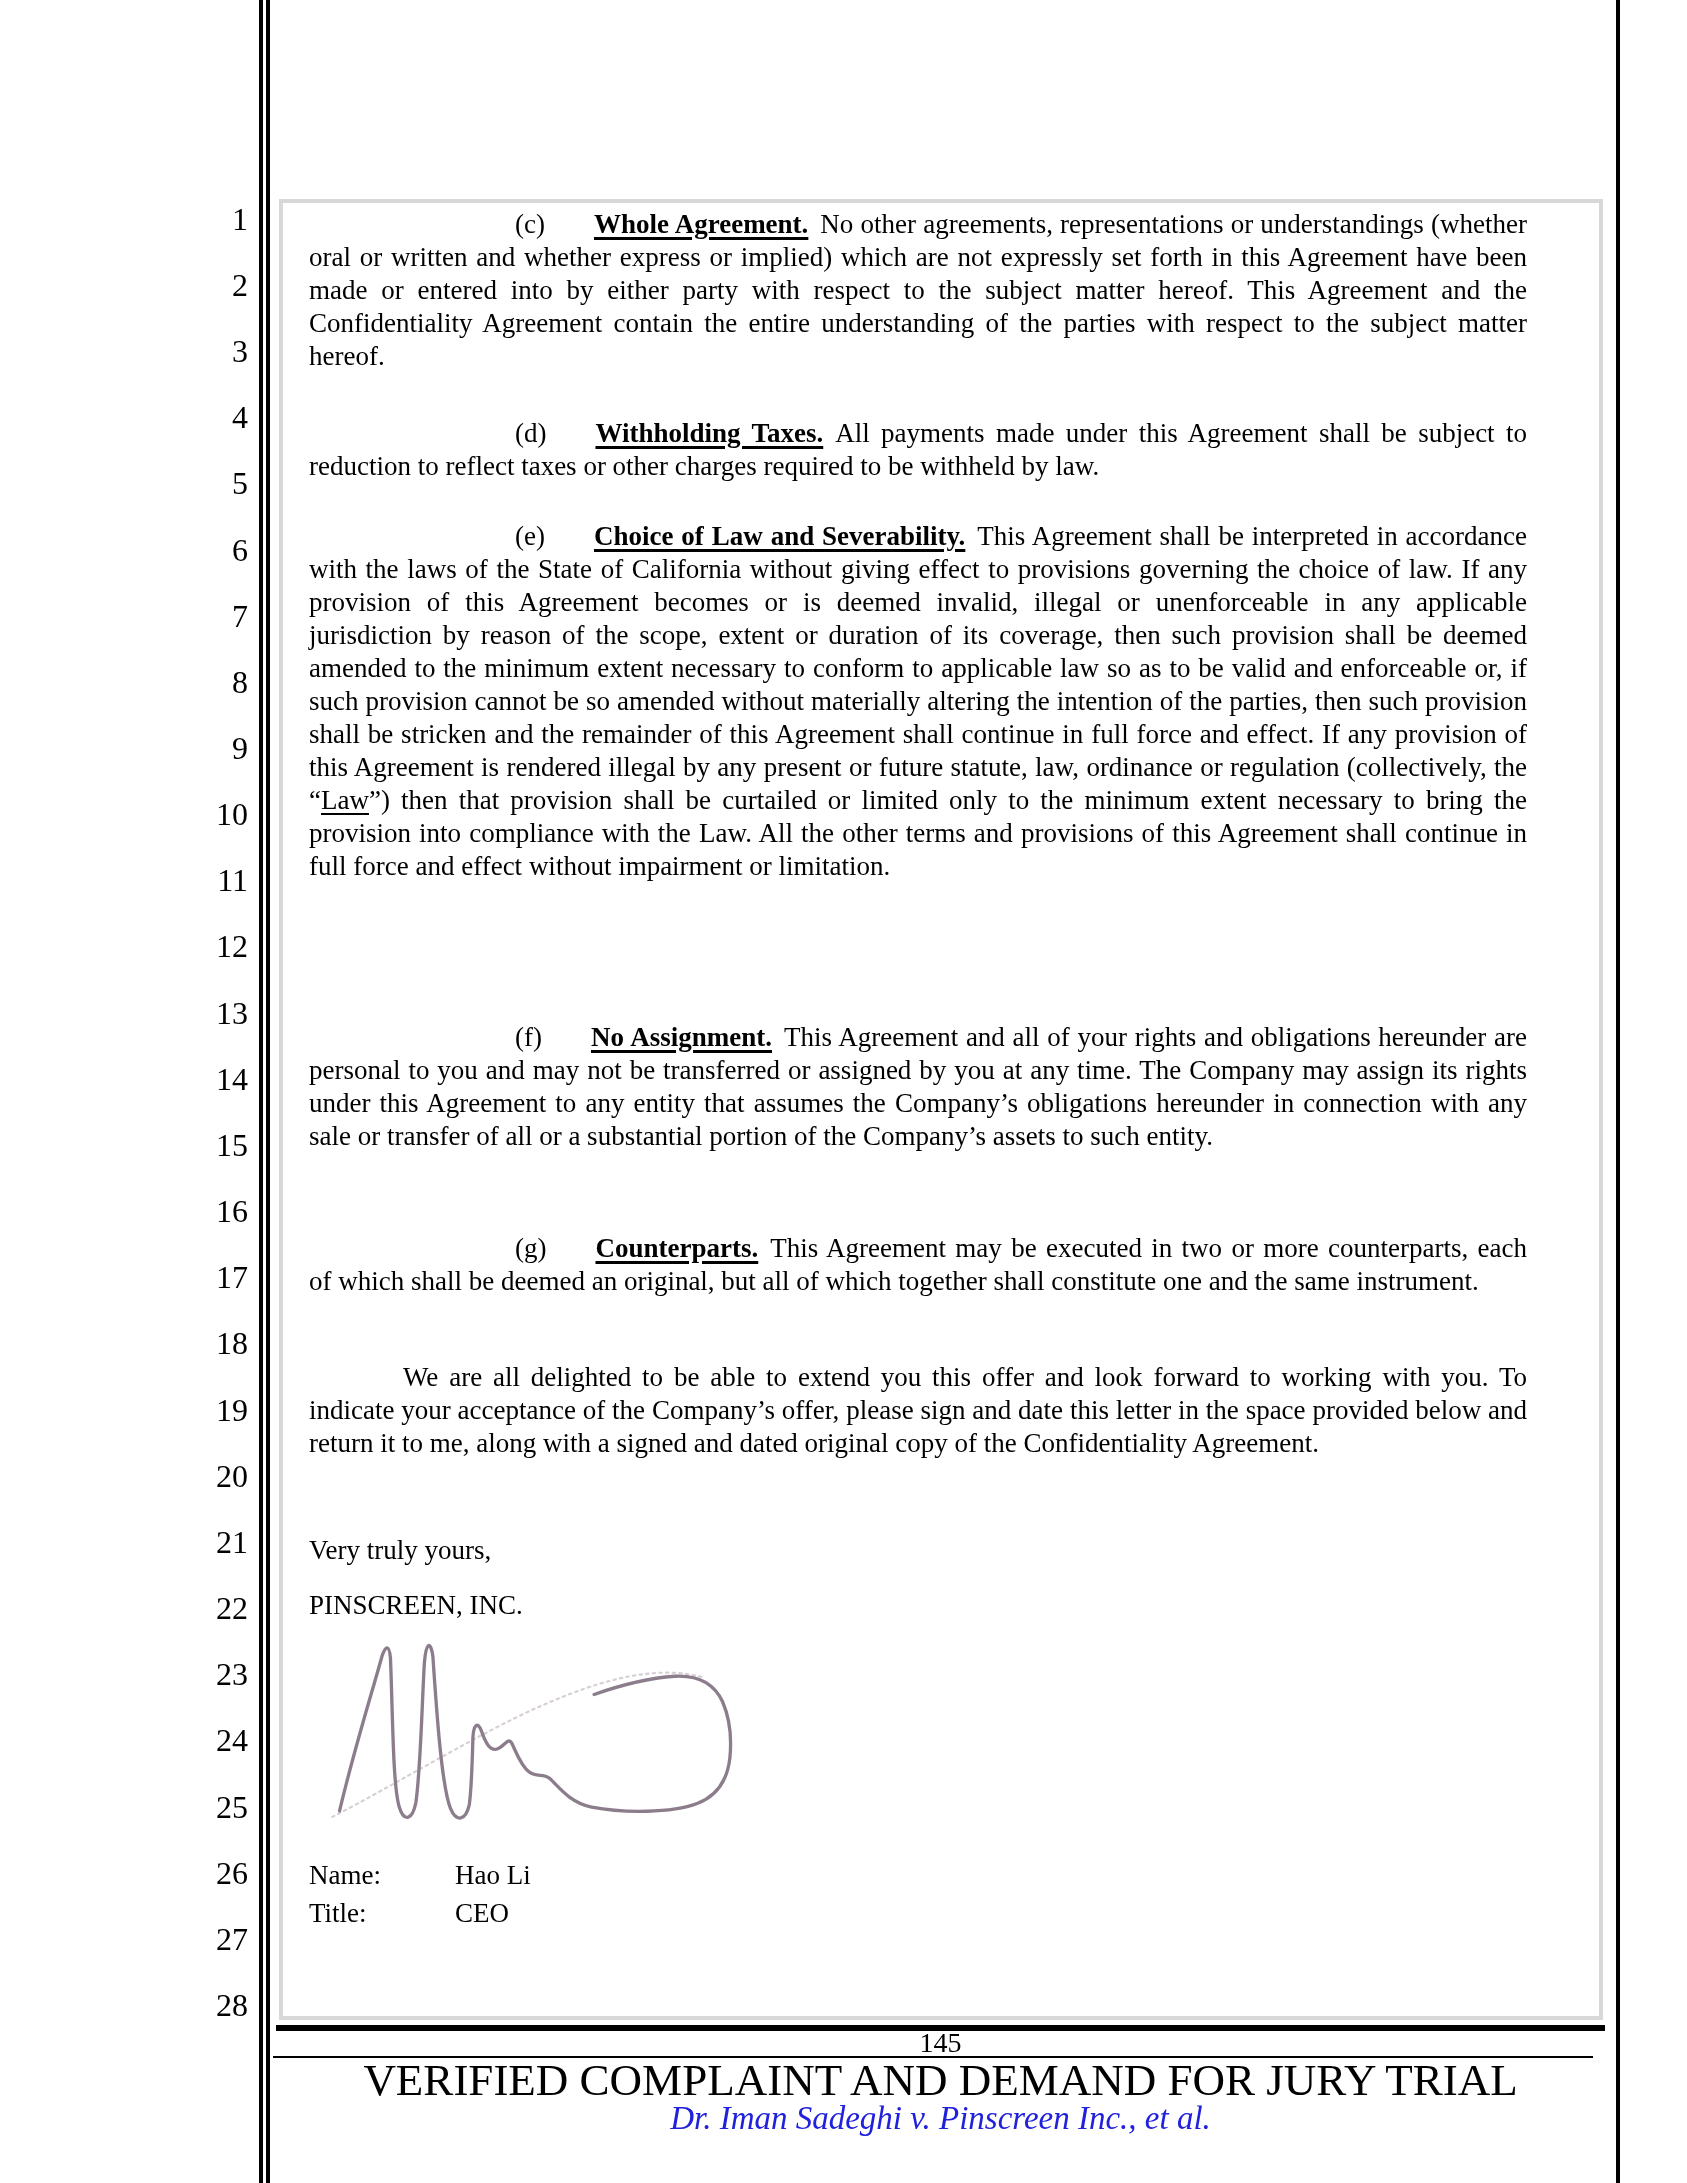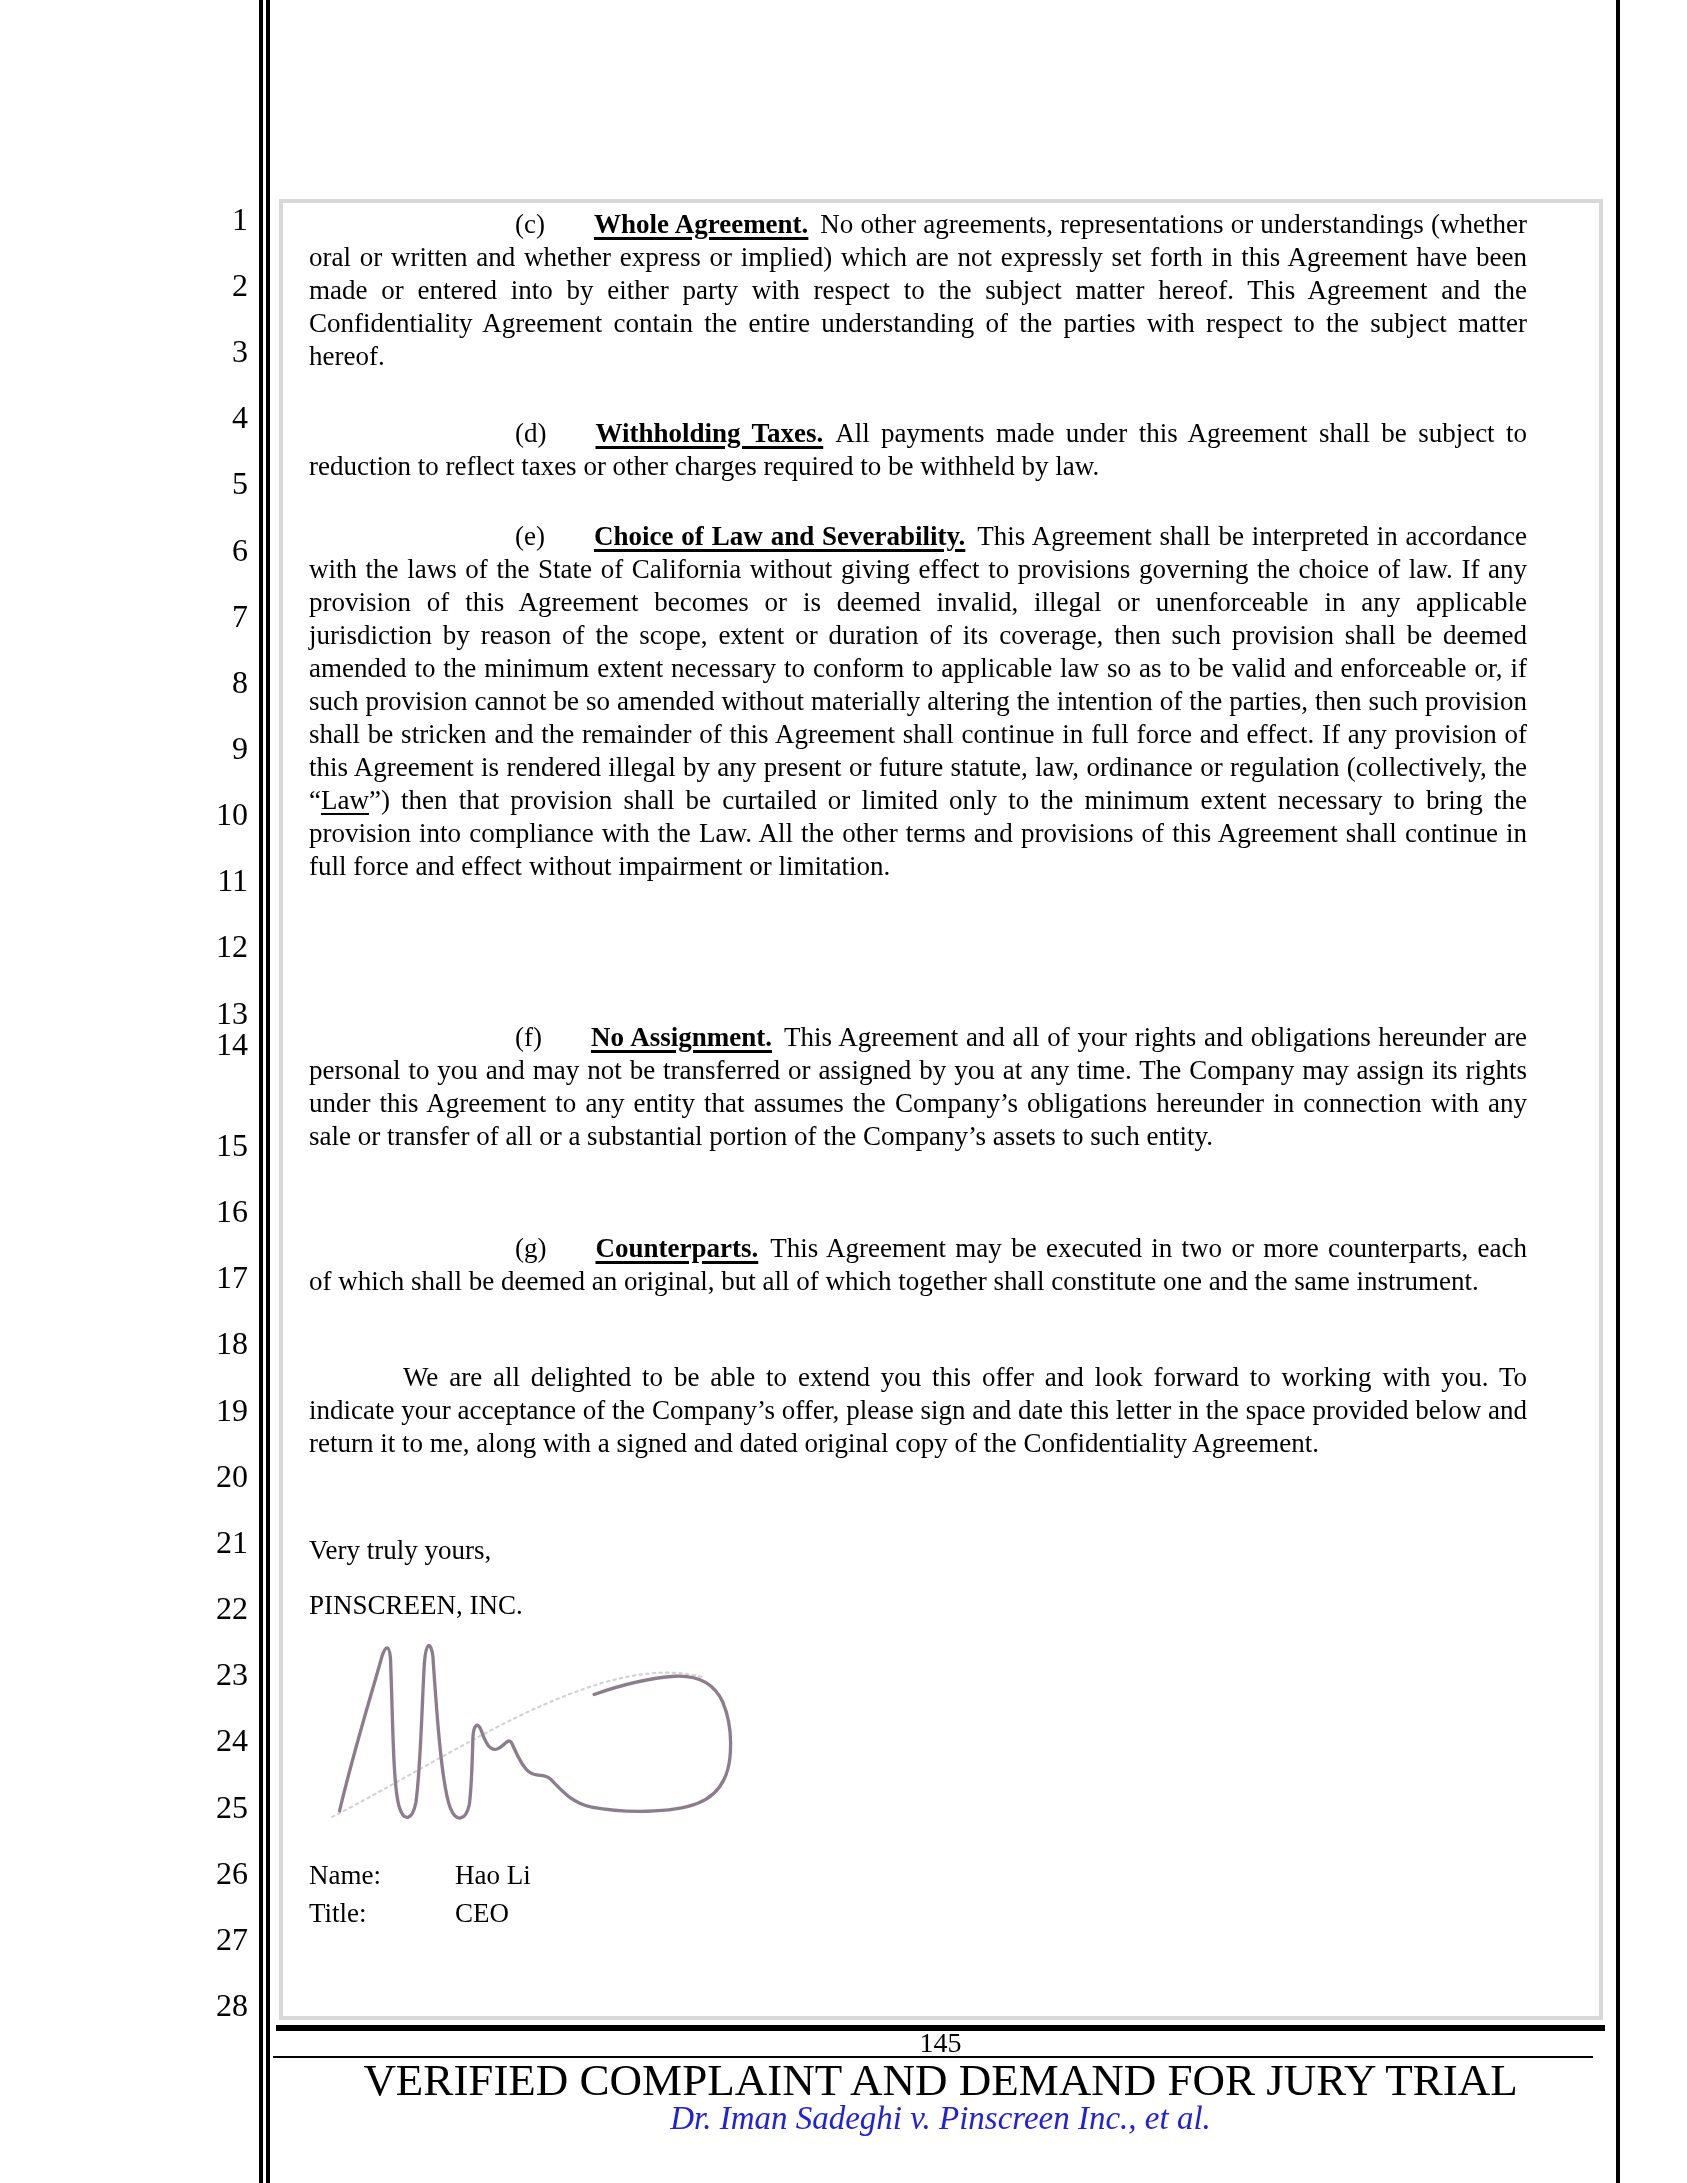--- a/index.html
+++ b/index.html
@@ -47,21 +47,21 @@
       <div class="lineno" style="top: 401px;">4</div>
       <div class="lineno" style="top: 467px;">5</div>
       <div class="lineno" style="top: 534px;">6</div>
       <div class="lineno" style="top: 600px;">7</div>
       <div class="lineno" style="top: 666px;">8</div>
       <div class="lineno" style="top: 732px;">9</div>
       <div class="lineno" style="top: 798px;">10</div>
       <div class="lineno" style="top: 864px;">11</div>
       <div class="lineno" style="top: 930px;">12</div>
       <div class="lineno" style="top: 997px;">13</div>
-      <div class="lineno" style="top: 1028px;">14</div>
+      <div class="lineno" style="top: 1063px;">14</div>
       <div class="lineno" style="top: 1129px;">15</div>
       <div class="lineno" style="top: 1195px;">16</div>
       <div class="lineno" style="top: 1261px;">17</div>
       <div class="lineno" style="top: 1327px;">18</div>
       <div class="lineno" style="top: 1394px;">19</div>
       <div class="lineno" style="top: 1460px;">20</div>
       <div class="lineno" style="top: 1526px;">21</div>
       <div class="lineno" style="top: 1592px; text-align: right;">22</div>
       <div class="lineno" style="top: 1658px;">23</div>
       <div class="lineno" style="top: 1724px;">24</div>

